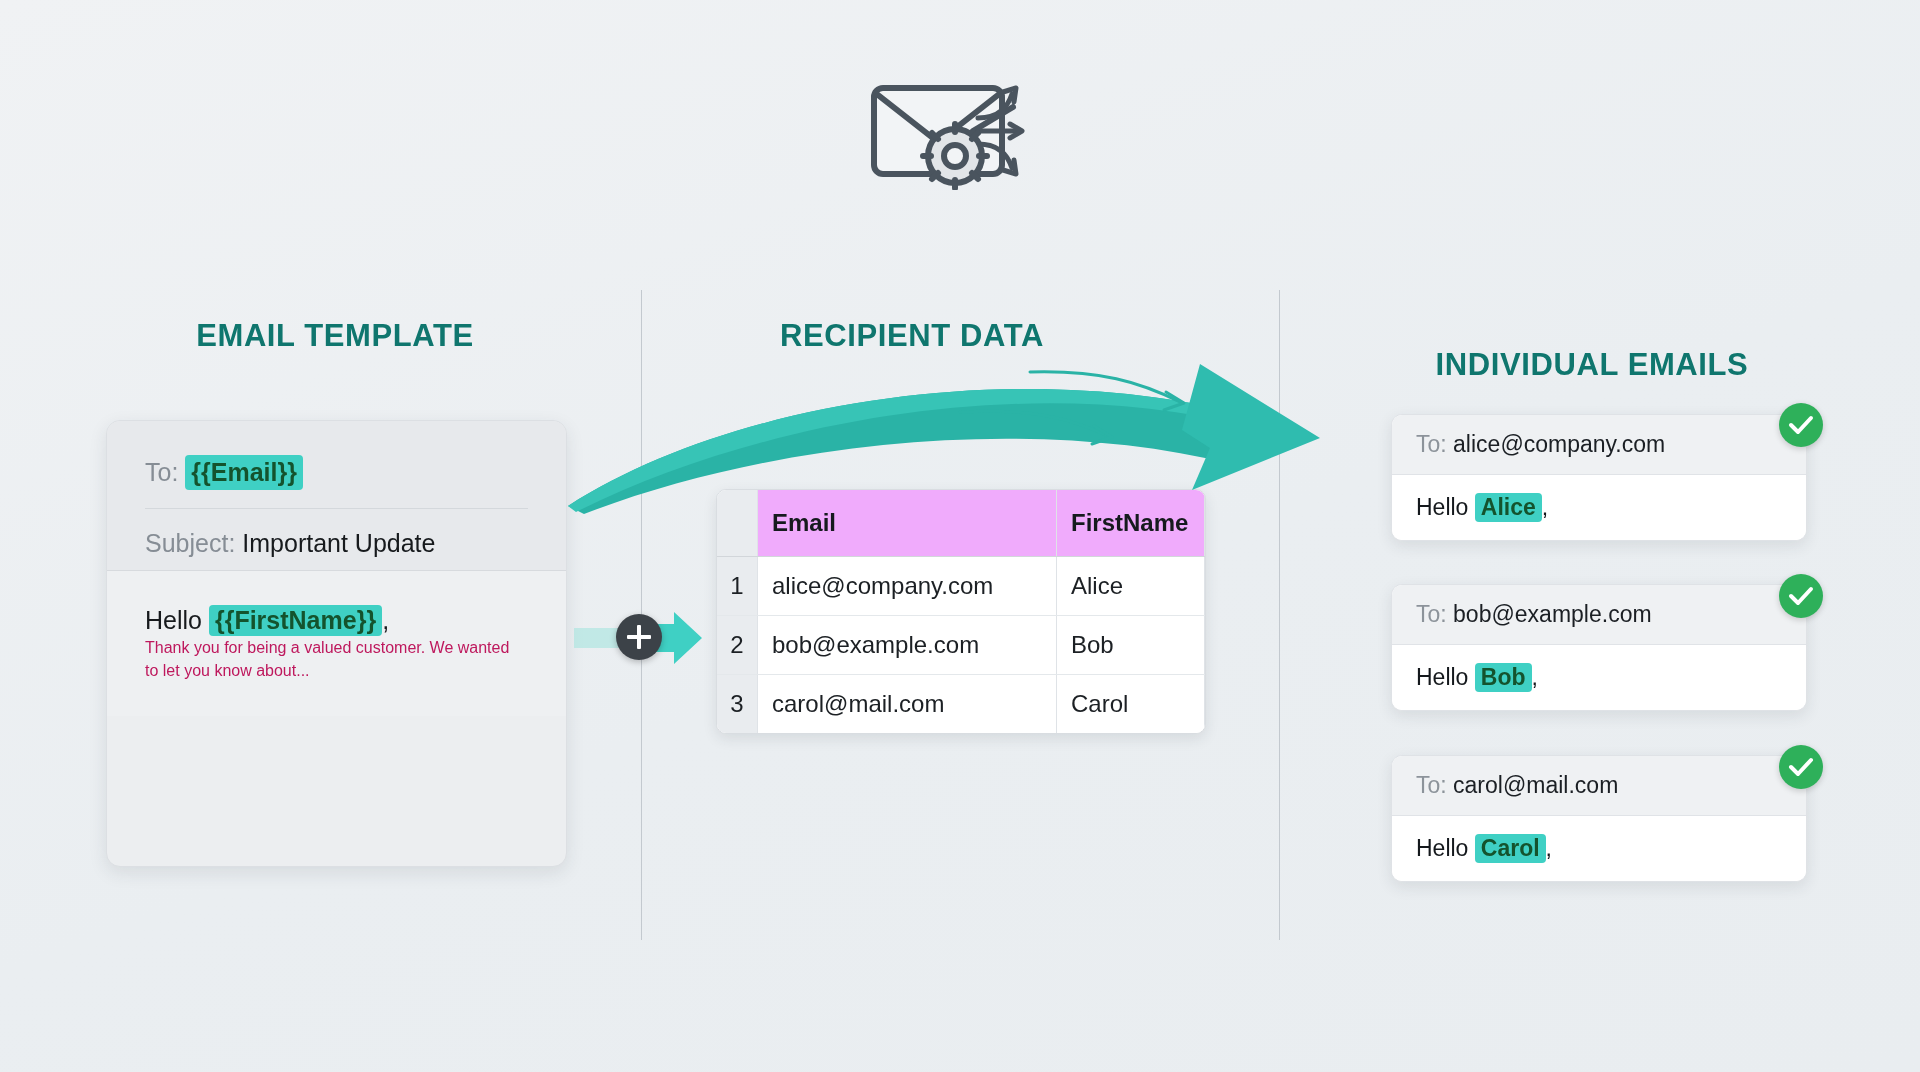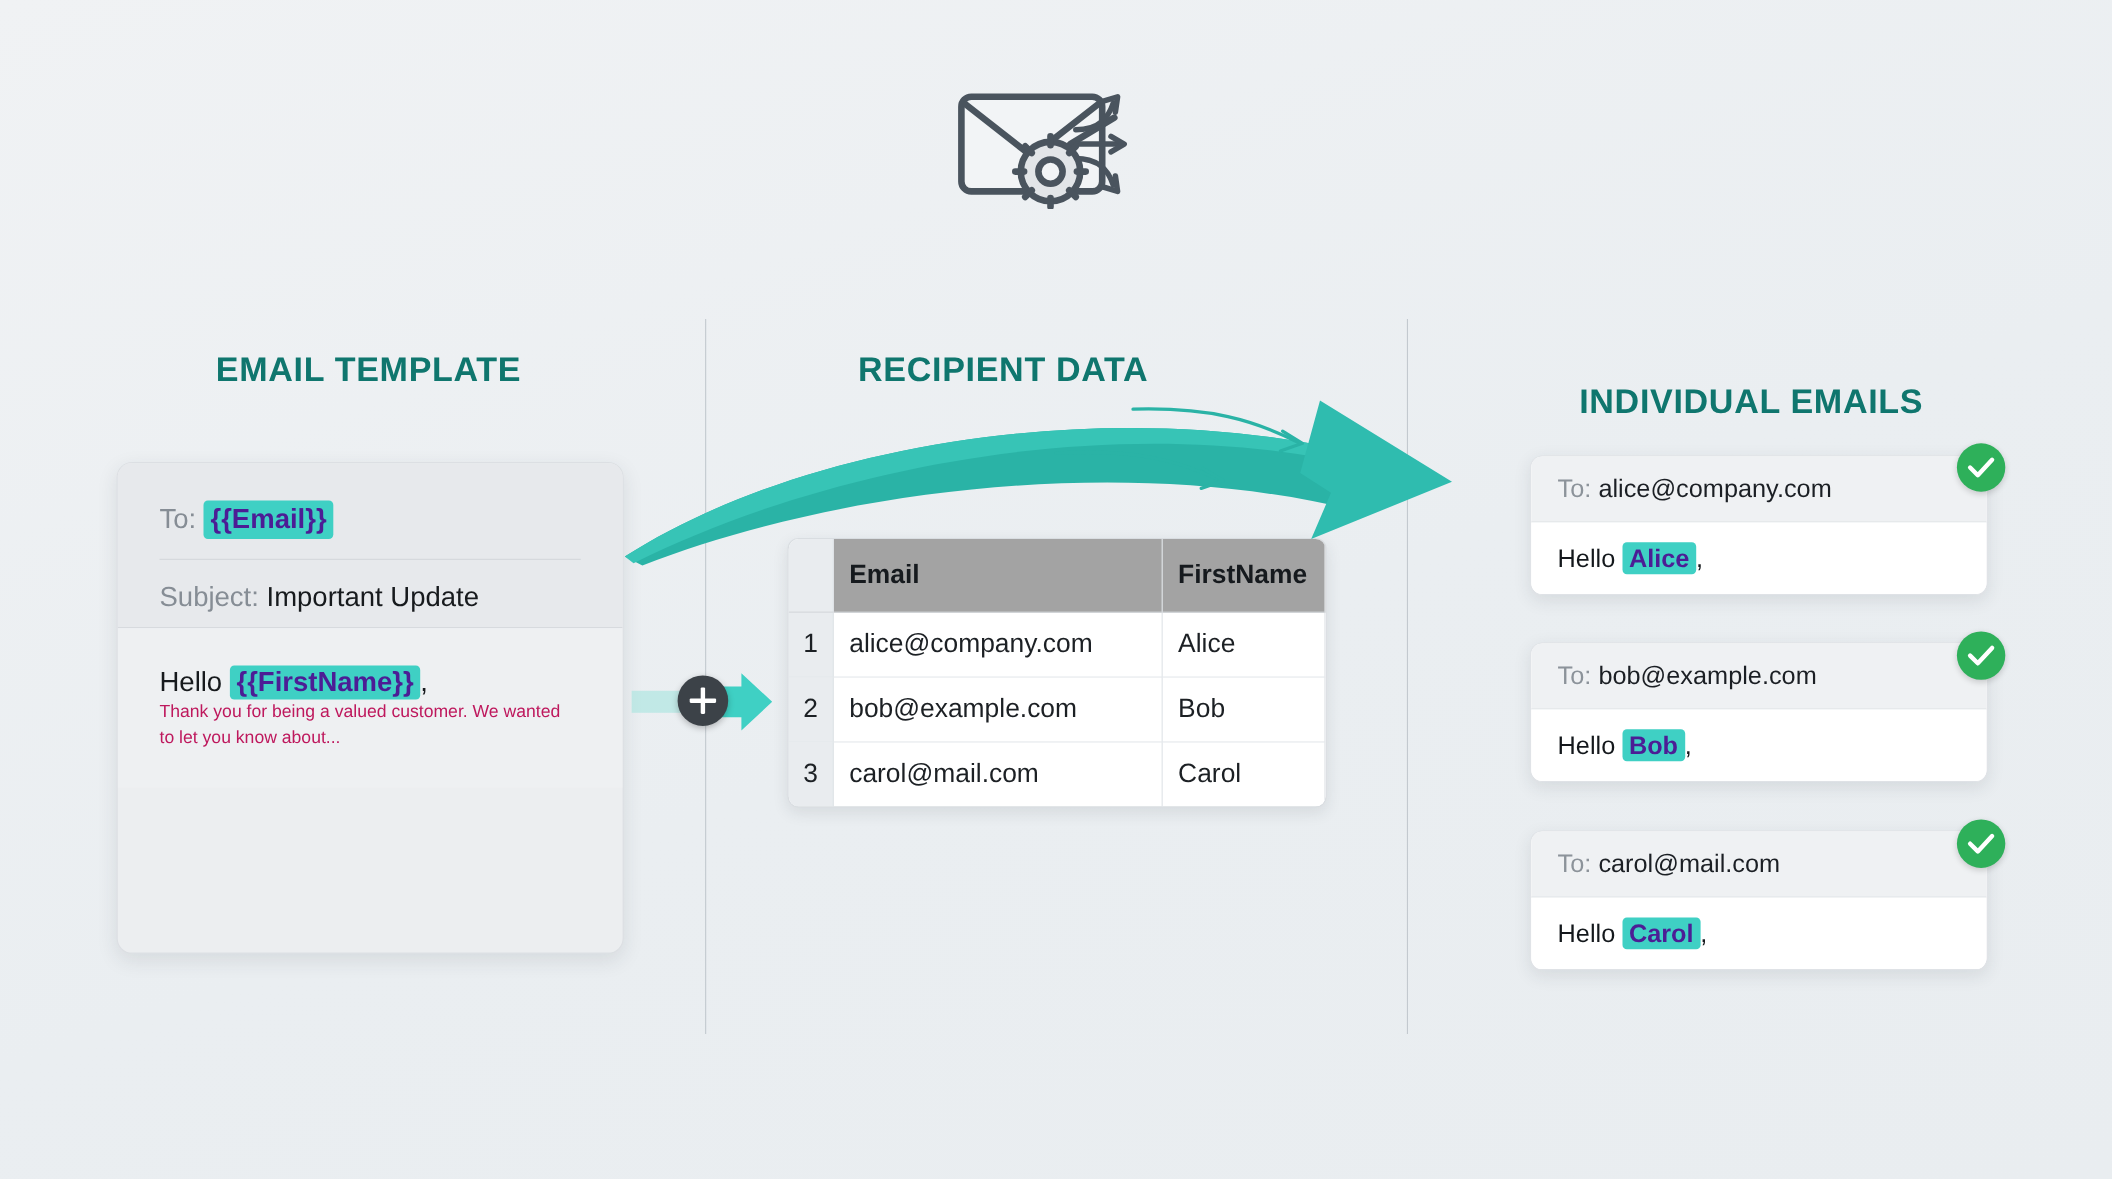--- a/index.html
+++ b/index.html
@@ -76,21 +76,21 @@
     color: #171a1d;
     line-height: 1.3;
     white-space: nowrap;
   }
   .tpl-label { color: #868d95; }
   #tpl-to-row { padding: 12px 0 18px 0; border-bottom: 1px solid #d4d8dc; }
   #tpl-subject-row { padding: 18px 0 0 0; }
   .tag {
     display: inline-block;
     background: #3fd0c4;
-    color: #4c1d95;
+    color: #14532d;
     font-weight: bold;
     border-radius: 4px;
     padding: 1px 6px;
   }
   #template-body {
     padding: 34px 38px;
     background: #eef0f2;
   }
   #tpl-greeting {
     font-size: 25px;
@@ -144,21 +144,21 @@
     background: #ffffff;
     font-size: 24px;
   }
   #recipient-table table { border-collapse: collapse; width: 100%; }
   #recipient-table th, #recipient-table td {
     text-align: left;
     padding: 15px 14px;
     border-right: 1px solid #dfe3e7;
   }
   #recipient-table thead th {
-    background: #a3a3a3;
+    background: #f0abfc;
     color: #161a1e;
     font-weight: bold;
     height: 36px;
     border-bottom: 1px solid #d2d6da;
   }
   #recipient-table tbody td {
     background: #ffffff;
     color: #1c2024;
     border-bottom: 1px solid #e4e8eb;
   }

